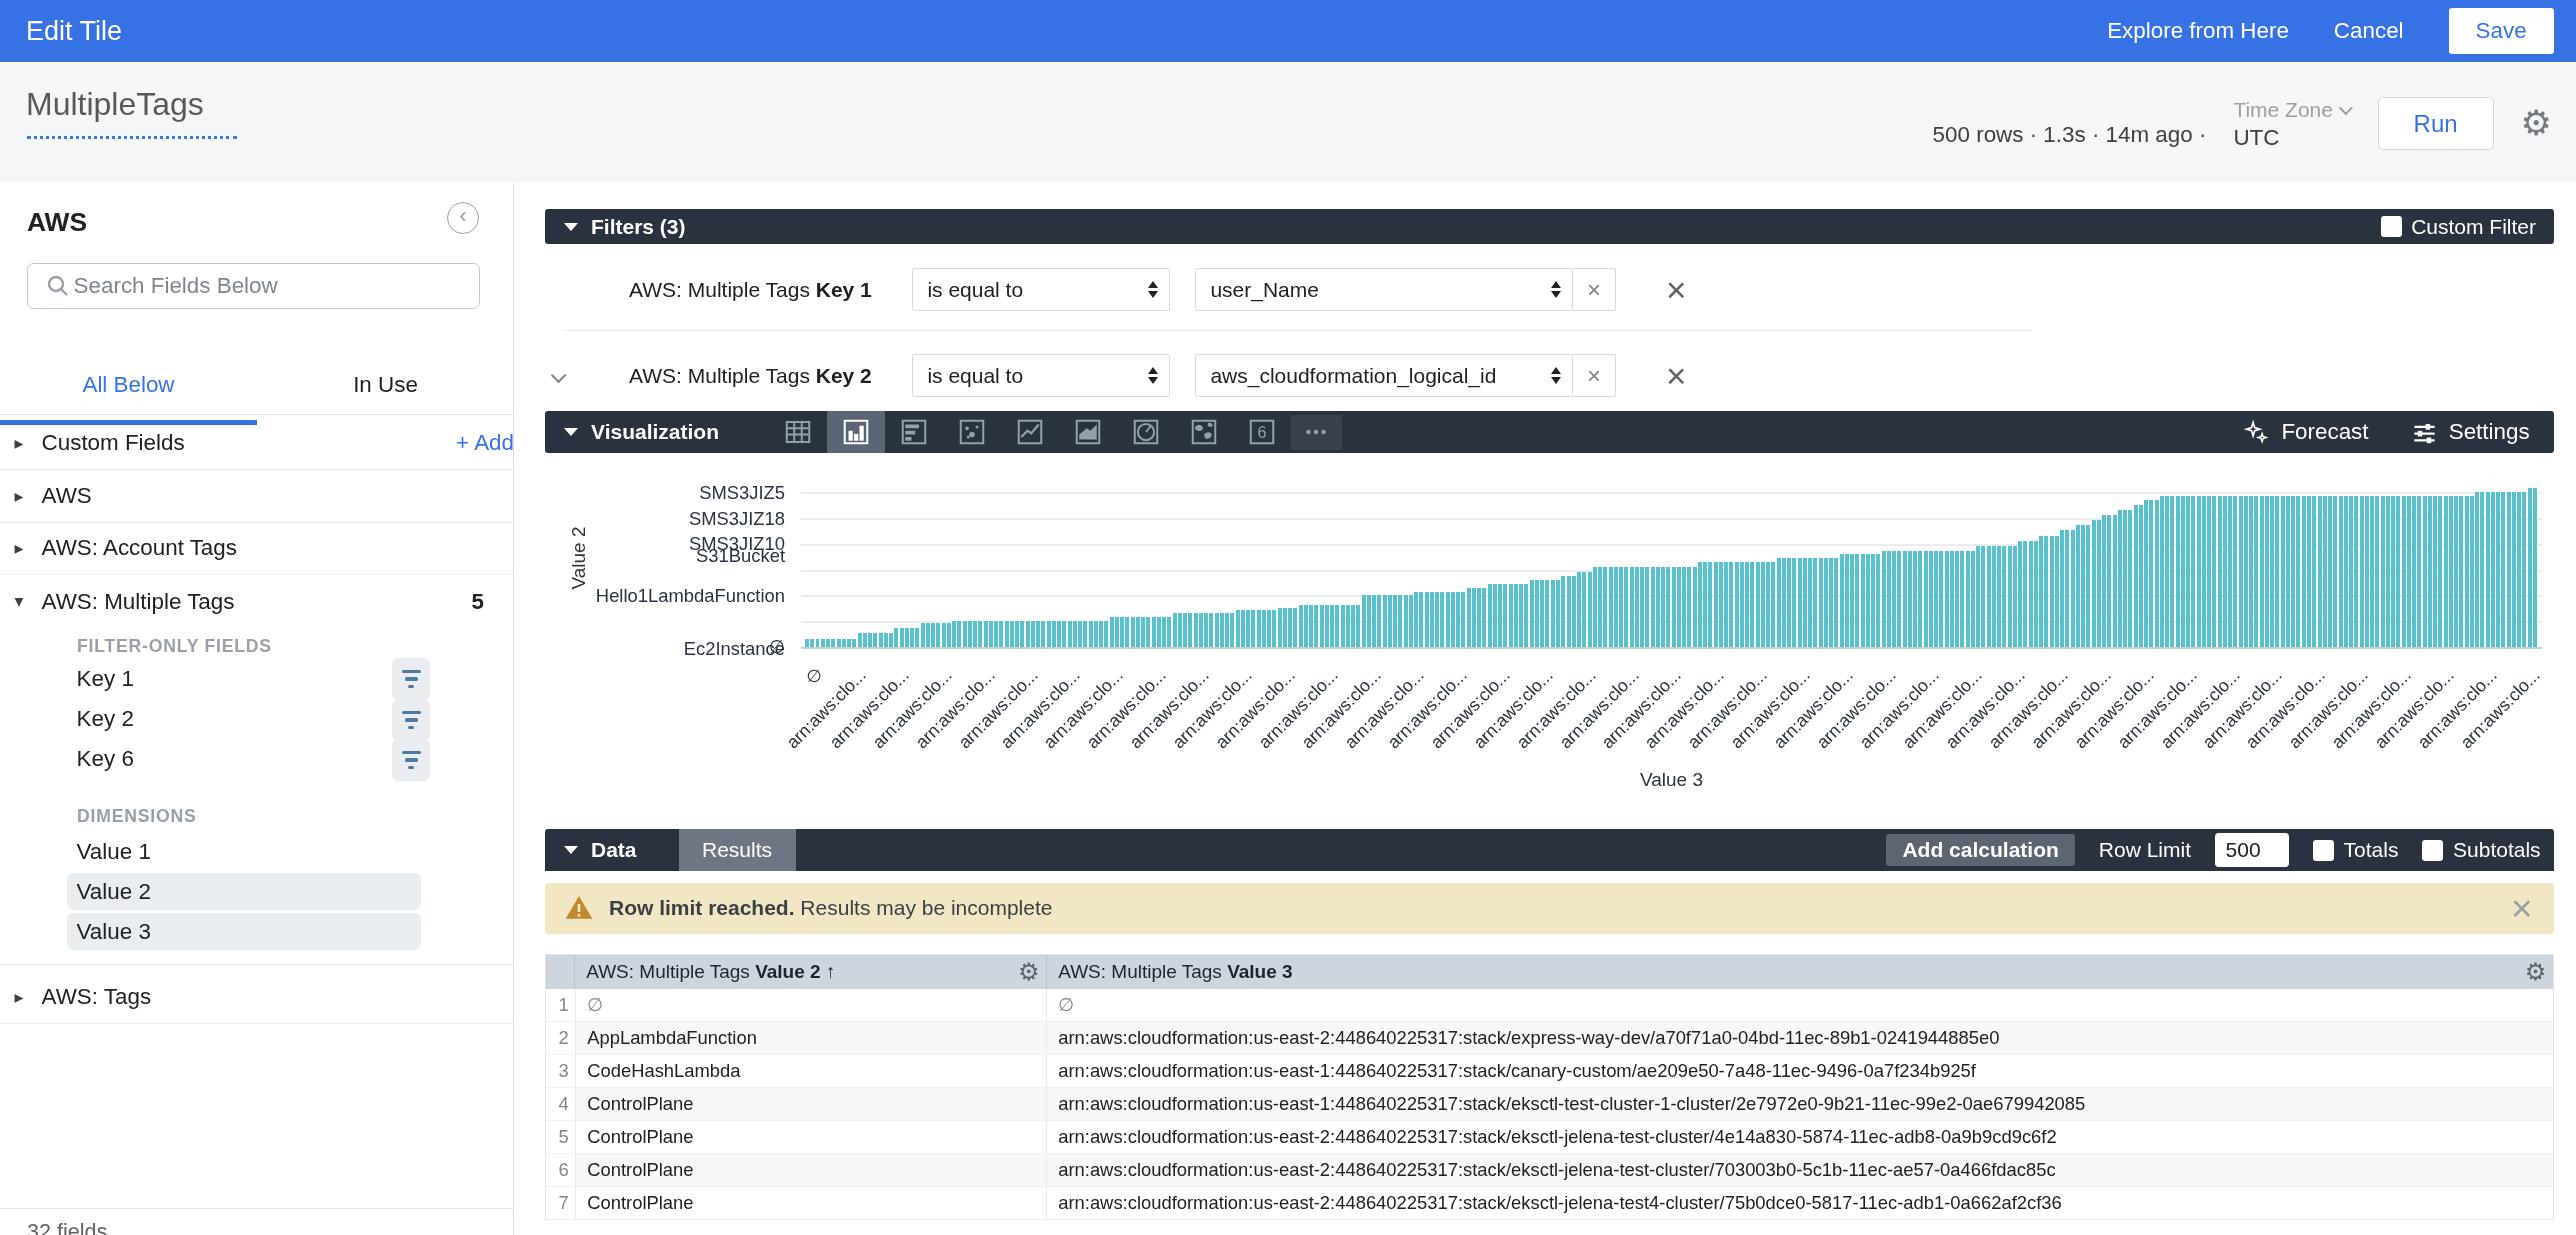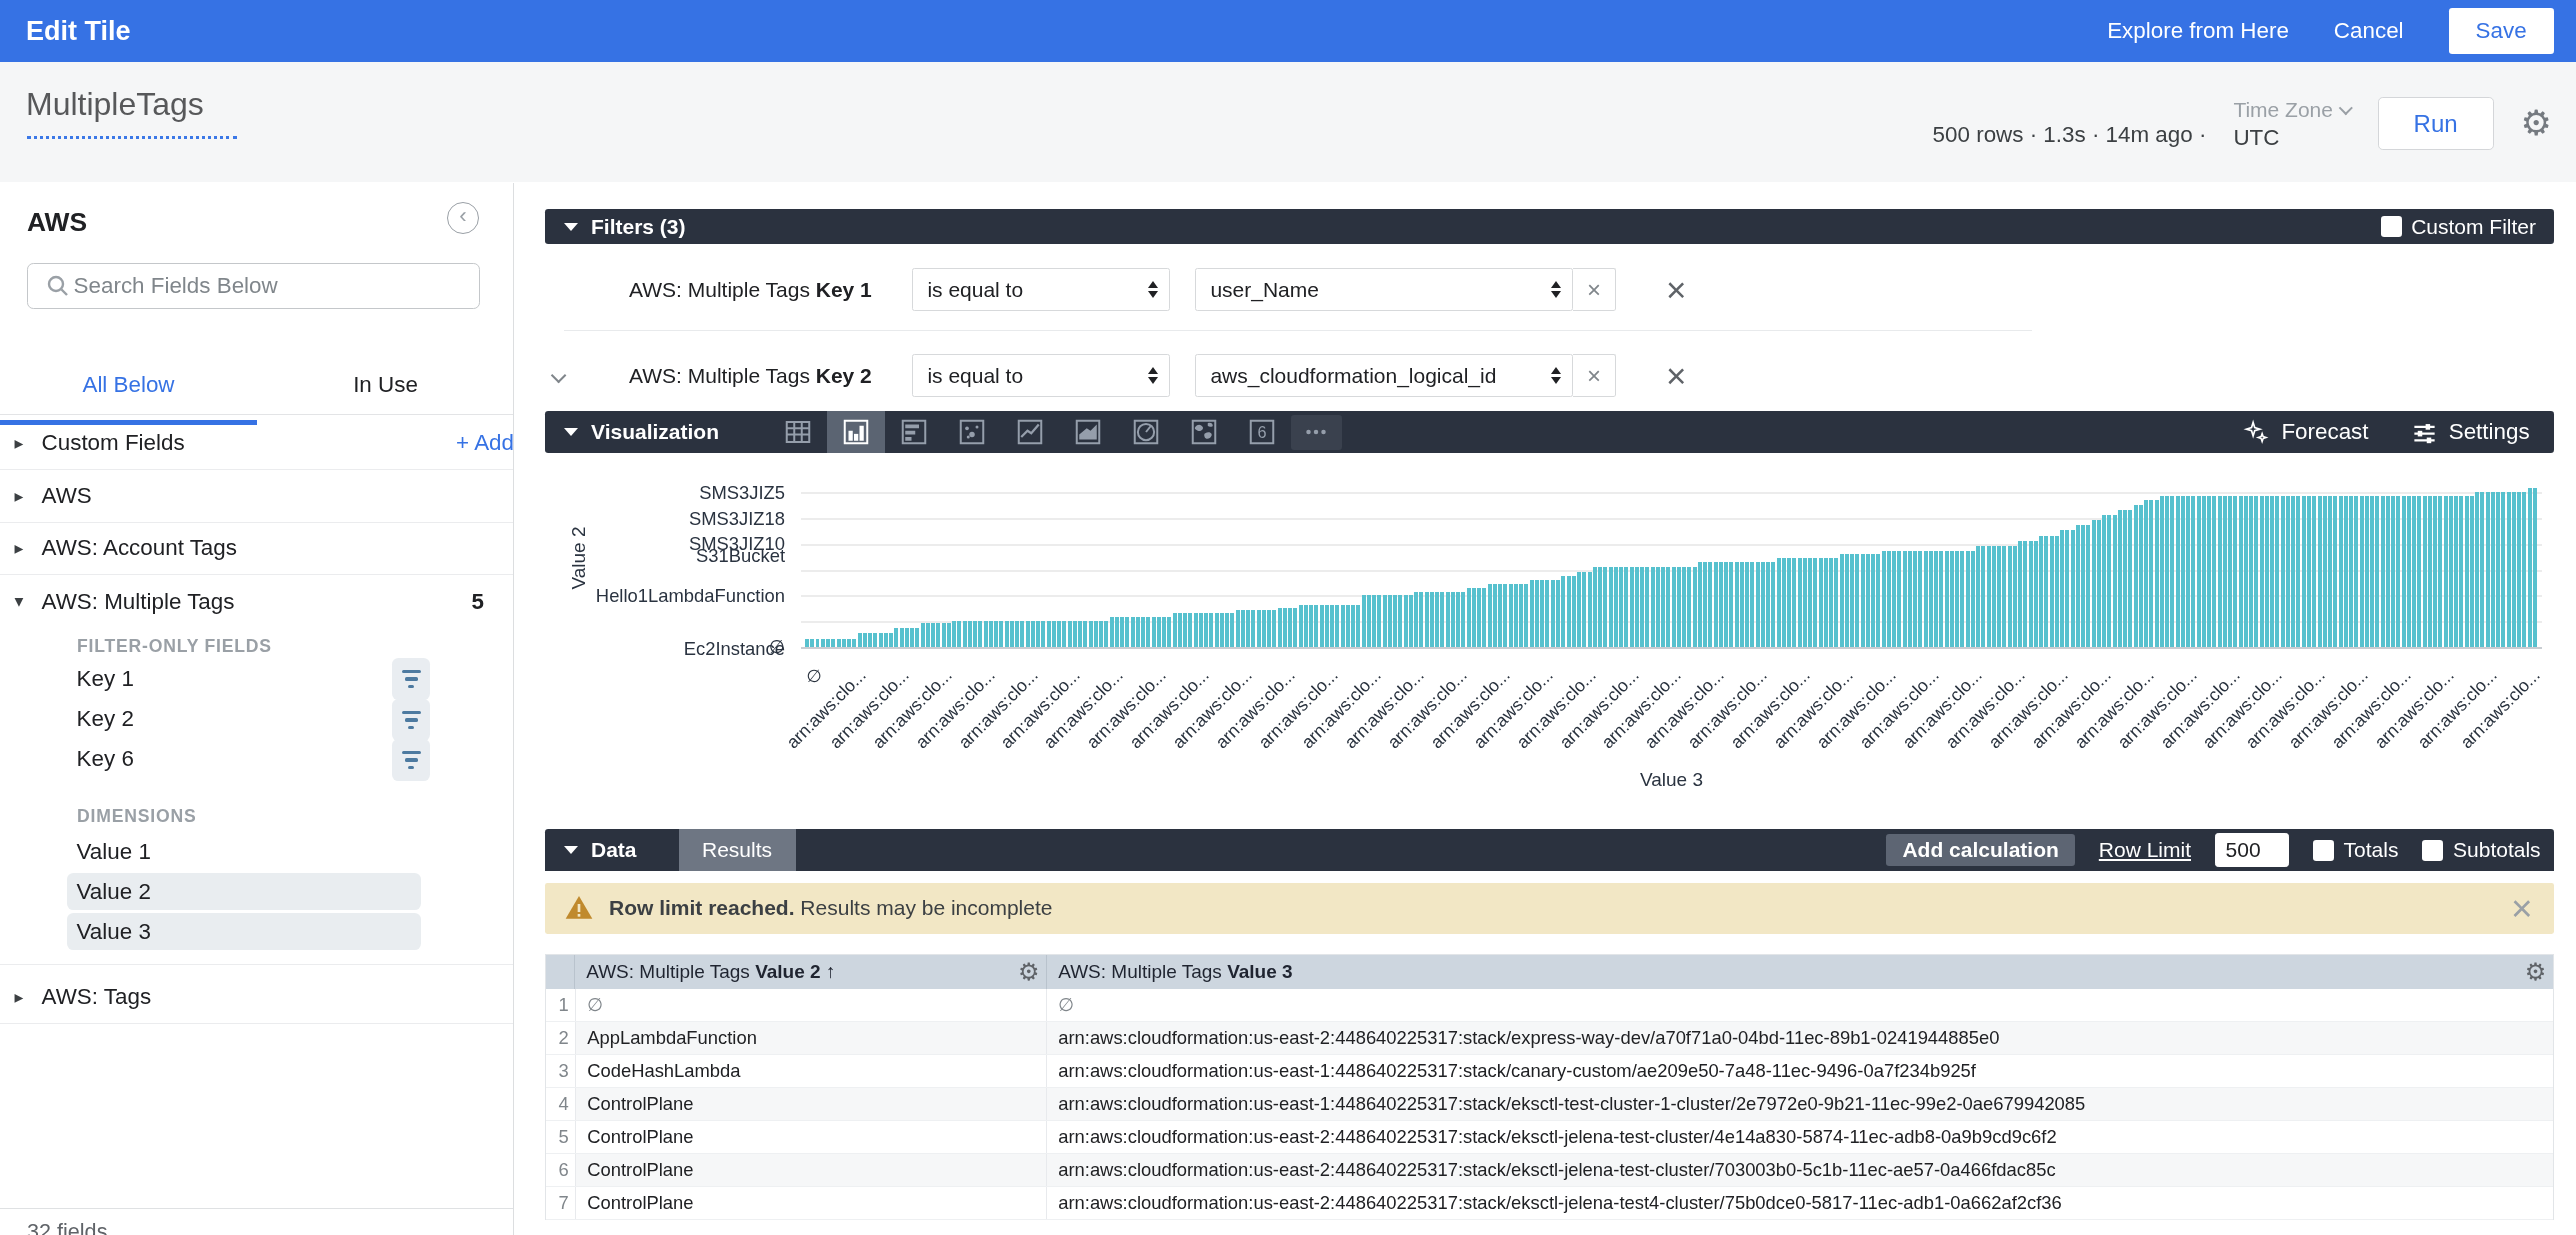--- a/index.html
+++ b/index.html
@@ -1,21 +1,21 @@
 <!DOCTYPE html>
 <html style="font-size:13px"><head>
 <meta charset="utf-8">
 <style>
   * { margin:0; padding:0; box-sizing:border-box; }
   html,body { width:2576px; height:1236px; }
   body { font-family:"Liberation Sans","DejaVu Sans",sans-serif; background:#fff; position:relative; overflow:hidden; color:#202124; }
 
   
   .topbar { position:absolute; left:0; top:0; width:2576px; height:62px; background:#3672E4; display:flex; align-items:center; }
-  .topbar-title { color:#fff; font-size:27px; margin-left:26px; font-weight:700; }
+  .topbar-title { color:#fff; font-size:27px; margin-left:26px; font-weight:400; }
   .topbar-right { margin-left:auto; display:flex; align-items:center; gap:45px; margin-right:22.4px; }
   .topbar-link { color:#fff; font-size:22.4px; cursor:pointer; }
   .save-btn { background:#fff; color:#3672E4; font-size:22.4px; padding:9.6px 27px; border-radius:3.2px; font-weight:500; cursor:pointer; }
 
   
   .querybar { position:absolute; left:0; top:62px; width:2576px; height:120px; background:#f5f6f7; }
   .q-title { position:absolute; left:26px; top:24px; font-size:32px; color:#57585a; }
   .q-title-underline { position:absolute; left:27px; top:74px; width:210px; border-bottom:3.2px dotted #3b78e7; }
   .q-right { position:absolute; right:24px; top:16px; height:91px; display:flex; align-items:center; gap:27px; }
   .q-stats { font-size:22.4px; color:#3c4043; align-self:flex-end; padding-bottom:21px; }
@@ -101,21 +101,21 @@
   .x-labels { position:absolute; left:256px; top:200px; width:1741px; height:112px; }
   .x-labels span { position:absolute; white-space:nowrap; font-size:17.6px; color:#29323e; }
   .x-labels span.rot { transform:rotate(-45deg); transform-origin:100% 0; top:11.2px; }
   .x-title { position:absolute; left:256px; top:316px; width:1741px; text-align:center; font-size:19px; color:#2a3340; }
 
   
   .data-bar { margin-top:20px; height:42px; border-radius:3.2px 3.2px 0 0; }
   .results-tab { margin-left:42px; width:117px; height:42px; background:#6e7683; display:flex; align-items:center; justify-content:center; font-size:21px; color:#fff; cursor:pointer; }
   .data-right { margin-left:auto; display:flex; align-items:center; gap:24px; margin-right:13px; }
   .addcalc-btn { background:#5d6573; border-radius:3.2px; height:32px; display:flex; align-items:center; padding:0 16px; font-size:21px; font-weight:700; color:#fff; cursor:pointer; }
-  .rowlimit-label { font-size:21px; color:#fff;text-decoration:underline; }
+  .rowlimit-label { font-size:21px; color:#fff; }
   .rowlimit-input { width:74px; height:34px; border:1.6px solid #fff; border-radius:3.2px; font-size:21px; padding-left:9.6px; color:#202124; outline:none; }
 
   .banner { margin-top:11.2px; height:51px; background:#f2e7c5; border-radius:2.4px; display:flex; align-items:center; position:relative; }
   .banner-text { margin-left:14.4px; font-size:21px; color:#3c4043; }
   .banner-close { position:absolute; right:21px; font-size:37px; font-weight:300; color:#9aa0a6; cursor:pointer; line-height:1; }
 
   
   .tbl { margin-top:20px; border:0.8px solid #e2e5e8; border-bottom:none; }
   .t-head { display:flex; background:#cdd6df; height:34px; align-items:center; font-size:19px; color:#1f2430; }
   .t-head .hnum { width:29px; height:100%; border-right:1.6px solid #b9c3cd; }

